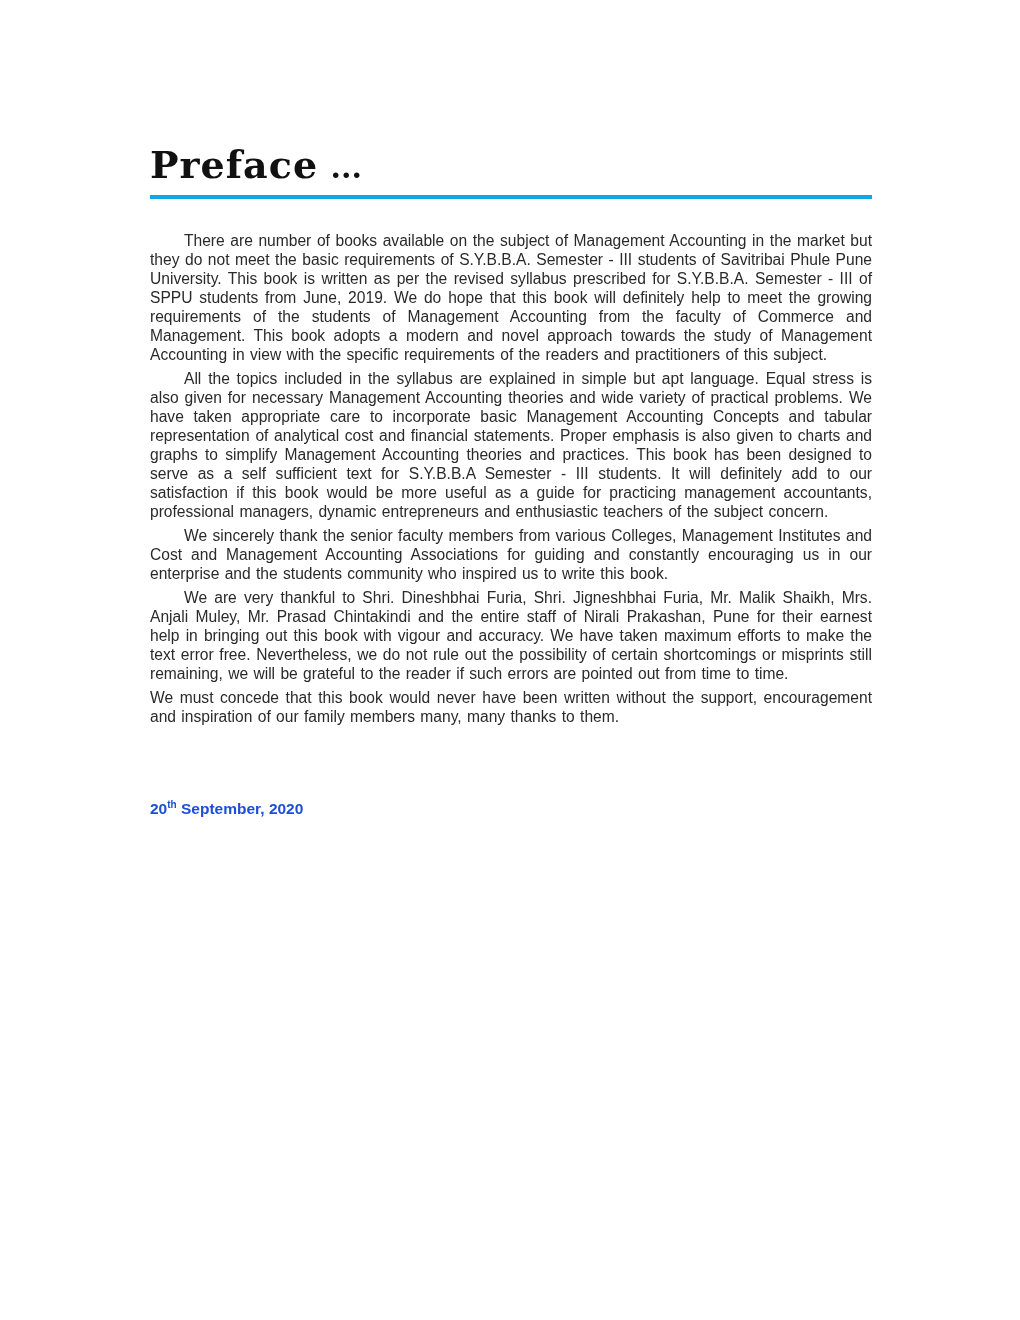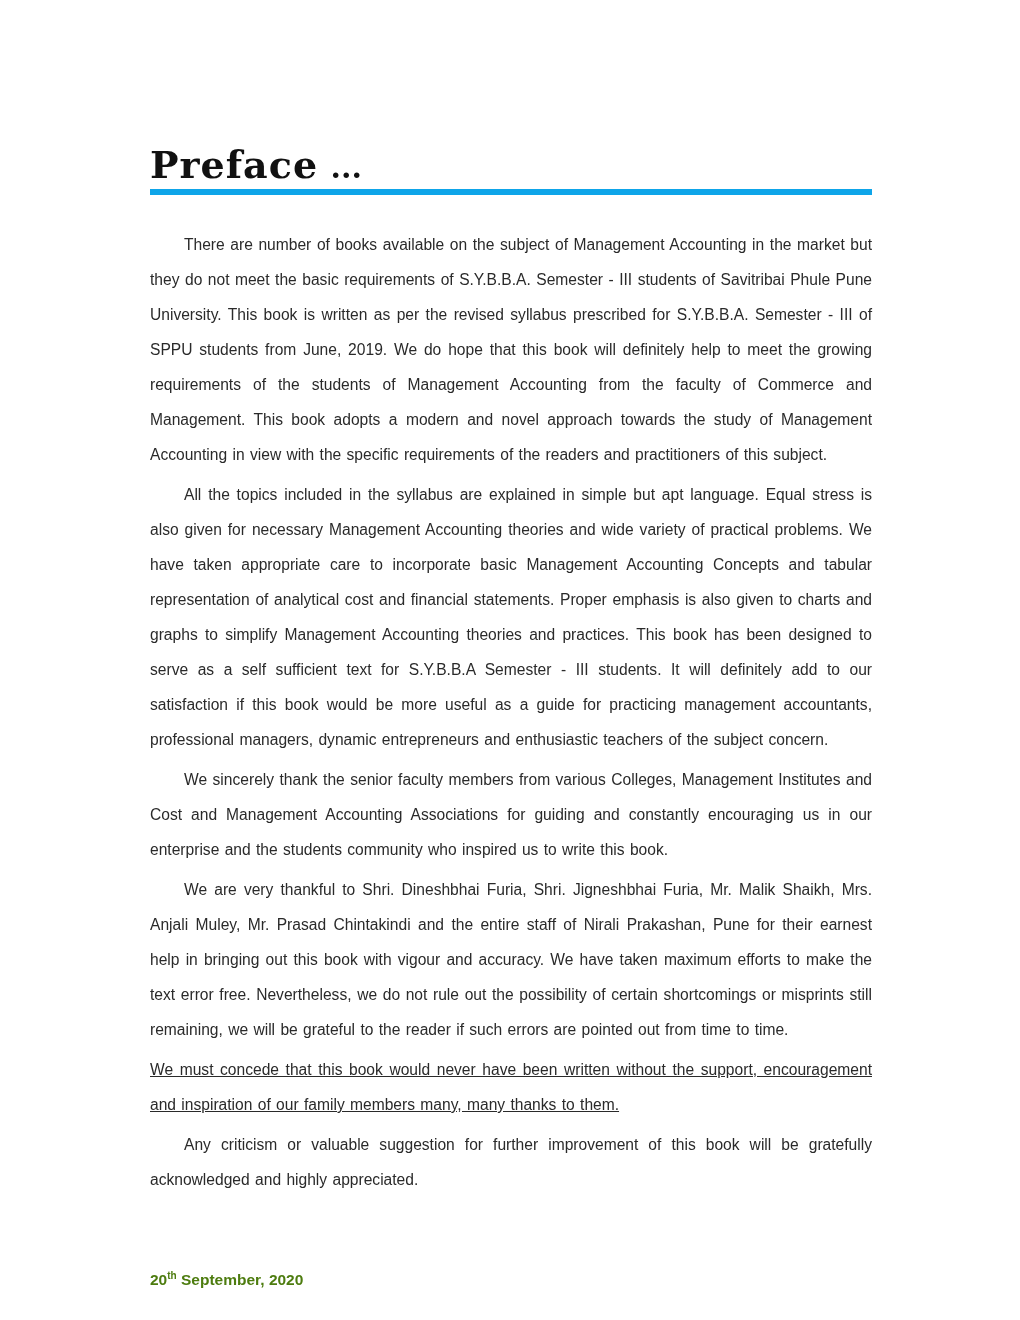--- a/index.html
+++ b/index.html
@@ -14,59 +14,58 @@
     color: #2a2a2a;
     position: relative;
   }
   .page {
     box-sizing: border-box;
     width: 1020px;
     height: 1320px;
     padding: 146px 148px 0 150px;
   }
   .heading-row {
-    border-bottom: 6px solid #0ea5e9;
-    padding-bottom: 4px;
+    border-bottom: 4px solid #0ea5e9;
+    padding-bottom: 10px;
     margin-bottom: 32px;
     white-space: nowrap;
   }
   .heading-title {
     font-family: "DejaVu Serif", serif;
     font-weight: bold;
     font-size: 38px;
     letter-spacing: 1px;
     color: #111111;
     line-height: 1;
   }
   .heading-dots {
     font-family: "DejaVu Serif", serif;
     font-weight: bold;
     font-size: 30px;
     color: #111111;
     margin-left: 8px;
   }
   .body-text p {
     font-size: 15.6px;
-    line-height: 35px;
+    line-height: 19px;
     text-align: justify;
     margin: 0 0 5px 0;
     text-indent: 34px;
     word-spacing: 1px;
   }
   .body-text p.no-indent {
     text-indent: 0;
-    text-decoration: underline;
   }
   .footer {
     display: flex;
     margin-top: 70px;
     font-weight: bold;
     font-size: 15.5px;
     line-height: 25px;
-    color: #4d7c0f;
+    color: #1d4ed8;
   }
   .footer-left {
     width: 510px;
   }
   .footer-right {
     flex: 1;
   }
   .footer sup {
     font-size: 10px;
     vertical-align: super;
@@ -82,21 +81,20 @@
     <span class="heading-title">Preface</span>
     <span class="heading-dots">...</span>
   </div>
 
   <div class="body-text">
     <p>There are number of books available on the subject of Management Accounting in the market but they do not meet the basic requirements of S.Y.B.B.A. Semester - III students of Savitribai Phule Pune University. This book is written as per the revised syllabus prescribed for S.Y.B.B.A. Semester - III of SPPU students from June, 2019. We do hope that this book will definitely help to meet the growing requirements of the students of Management Accounting from the faculty of Commerce and Management. This book adopts a modern and novel approach towards the study of Management Accounting in view with the specific requirements of the readers and practitioners of this subject.</p>
     <p>All the topics included in the syllabus are explained in simple but apt language. Equal stress is also given for necessary Management Accounting theories and wide variety of practical problems. We have taken appropriate care to incorporate basic Management Accounting Concepts and tabular representation of analytical cost and financial statements. Proper emphasis is also given to charts and graphs to simplify Management Accounting theories and practices. This book has been designed to serve as a self sufficient text for S.Y.B.B.A Semester - III students. It will definitely add to our satisfaction if this book would be more useful as a guide for practicing management accountants, professional managers, dynamic entrepreneurs and enthusiastic teachers of the subject concern.</p>
     <p>We sincerely thank the senior faculty members from various Colleges, Management Institutes and Cost and Management Accounting Associations for guiding and constantly encouraging us in our enterprise and the students community who inspired us to write this book.</p>
     <p>We are very thankful to Shri. Dineshbhai Furia, Shri. Jigneshbhai Furia, Mr. Malik Shaikh, Mrs. Anjali Muley, Mr. Prasad Chintakindi and the entire staff of Nirali Prakashan, Pune for their earnest help in bringing out this book with vigour and accuracy. We have taken maximum efforts to make the text error free. Nevertheless, we do not rule out the possibility of certain shortcomings or misprints still remaining, we will be grateful to the reader if such errors are pointed out from time to time.</p>
     <p class="no-indent">We must concede that this book would never have been written without the support, encouragement and inspiration of our family members many, many thanks to them.</p>
-    <p>Any criticism or valuable suggestion for further improvement of this book will be gratefully acknowledged and highly appreciated.</p>
   </div>
 
   <div class="footer">
     <div class="footer-left">
       <div>
         <span>20</span><sup>th</sup><span> September, 2020</span>
       </div>
     </div>
   </div>
 

